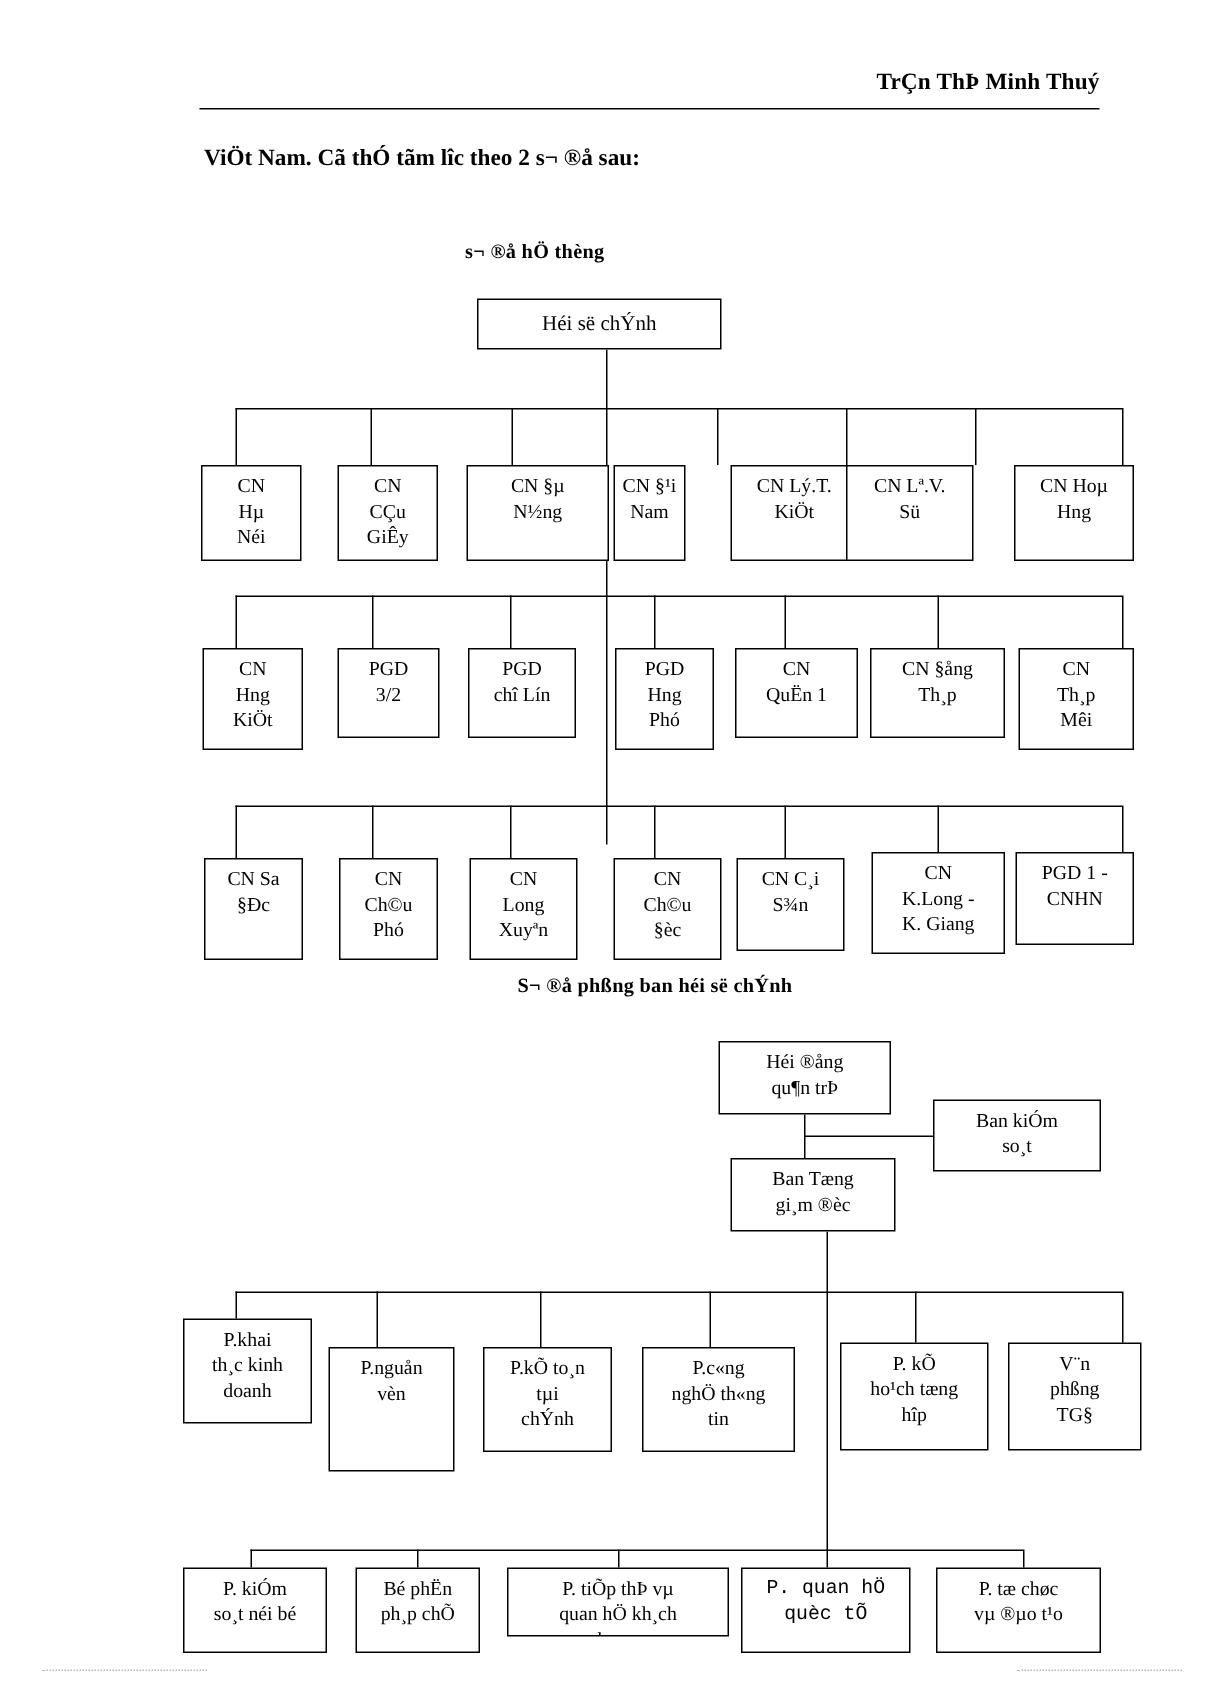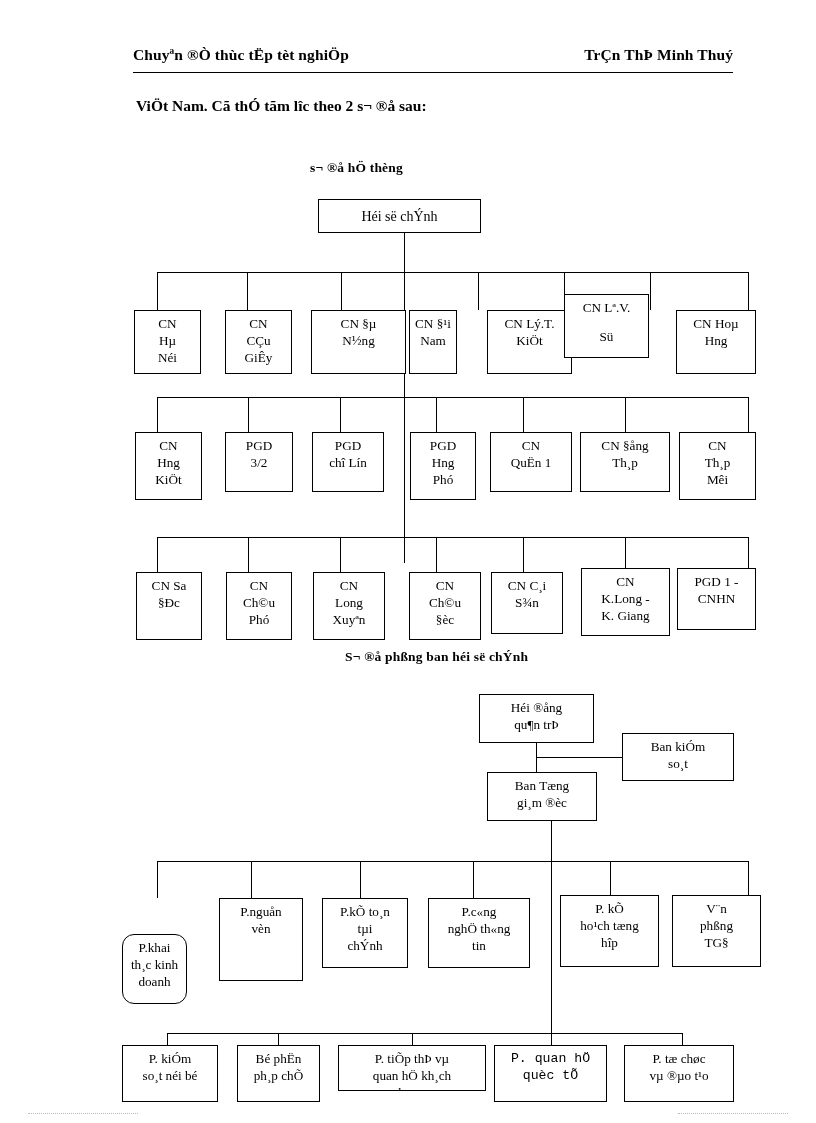--- a/index.html
+++ b/index.html
@@ -118,21 +118,20 @@
     top: 1113px;
     width: 110px;
     height: 0;
     border-top: 1px dotted #b8b8b8;
   }
 </style>
 </head>
 <body>
 
 <div class="page-header">
-  <span class="hdr-left">Chuyªn ®Ò thùc tËp tèt nghiÖp</span>
   <span class="hdr-right">TrÇn ThÞ Minh Thuý</span>
 </div>
 
 <div class="intro-line">ViÖt Nam. Cã thÓ tãm l­îc  theo 2 s¬ ®å sau:</div>
 
 <div class="section-title" id="title-1">s¬ ®å hÖ thèng</div>
 
 <div class="node single" style="left:318px; top:199px; width:163px; height:34px;">
   <span class="ln">Héi së chÝnh</span>
 </div>
@@ -163,21 +162,21 @@
   <span class="ln">N½ng</span>
 </div>
 <div class="node" style="left:409px; top:310px; width:48px; height:64px;">
   <span class="ln">CN §¹i</span>
   <span class="ln">Nam</span>
 </div>
 <div class="node" style="left:487px; top:310px; width:85px; height:64px;">
   <span class="ln">CN Lý.T.</span>
   <span class="ln">KiÖt</span>
 </div>
-<div class="node" style="left:564px; top:294px; width:85px; height:64px;gap:12px;">
+<div class="node" style="left:564px; top:310px; width:85px; height:64px;">
   <span class="ln">CN Lª.V.</span>
   <span class="ln">Sü</span>
 </div>
 <div class="node" style="left:676px; top:310px; width:80px; height:64px;">
   <span class="ln">CN Hoµ</span>
   <span class="ln">Hng</span>
 </div>
 
 <div class="hline" style="left:157px; top:397px; width:591px;"></div>
 <div class="vline" style="left:157px; top:397px; height:35px;"></div>
@@ -286,21 +285,21 @@
 <div class="vline" style="left:551px; top:821px; height:240px;"></div>
 
 <div class="hline" style="left:157px; top:861px; width:591px;"></div>
 <div class="vline" style="left:157px; top:861px; height:37px;"></div>
 <div class="vline" style="left:748px; top:861px; height:37px;"></div>
 <div class="vline" style="left:251px; top:861px; height:37px;"></div>
 <div class="vline" style="left:360px; top:861px; height:37px;"></div>
 <div class="vline" style="left:473px; top:861px; height:37px;"></div>
 <div class="vline" style="left:610px; top:861px; height:37px;"></div>
 
-<div class="node" style="left:122px; top:934px; width:65px; height:70px;border-radius:12px;">
+<div class="node" style="left:122px; top:879px; width:86px; height:70px;">
   <span class="ln">P.khai</span>
   <span class="ln">th¸c  kinh</span>
   <span class="ln">doanh</span>
 </div>
 <div class="node" style="left:219px; top:898px; width:84px; height:83px;">
   <span class="ln">P.nguån</span>
   <span class="ln">vèn</span>
 </div>
 <div class="node" style="left:322px; top:898px; width:86px; height:70px;">
   <span class="ln">P.kÕ to¸n</span>

